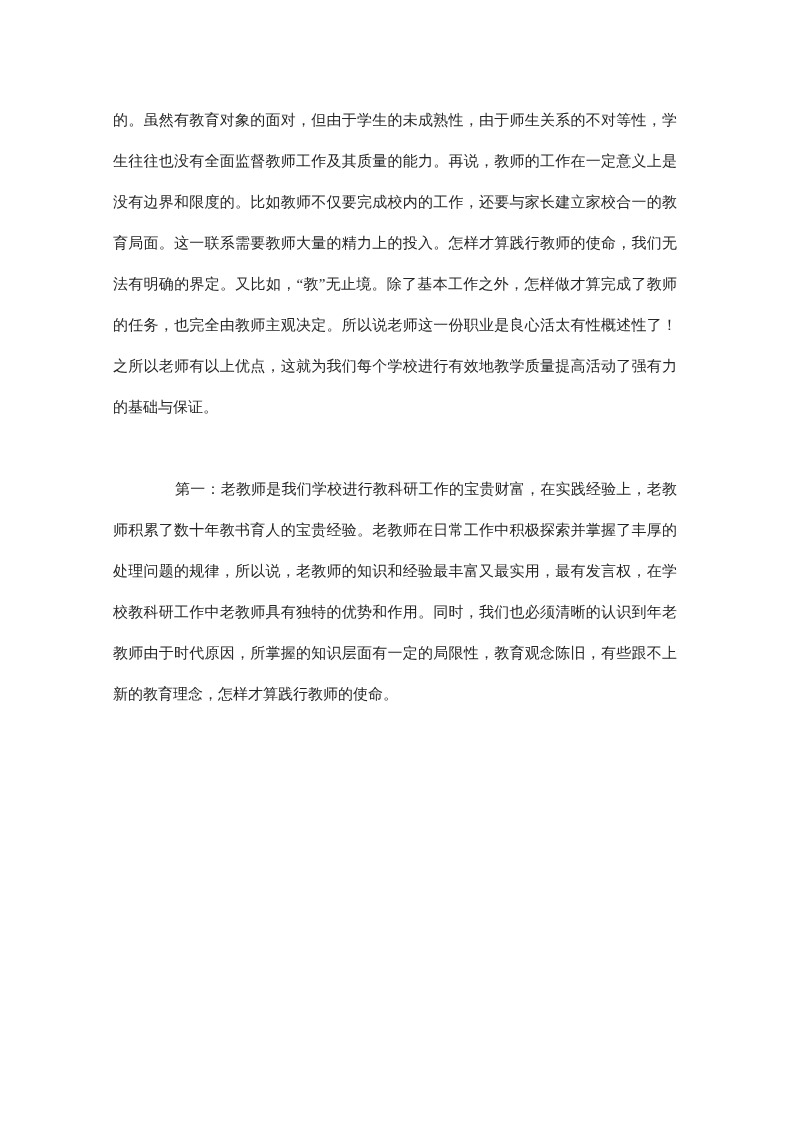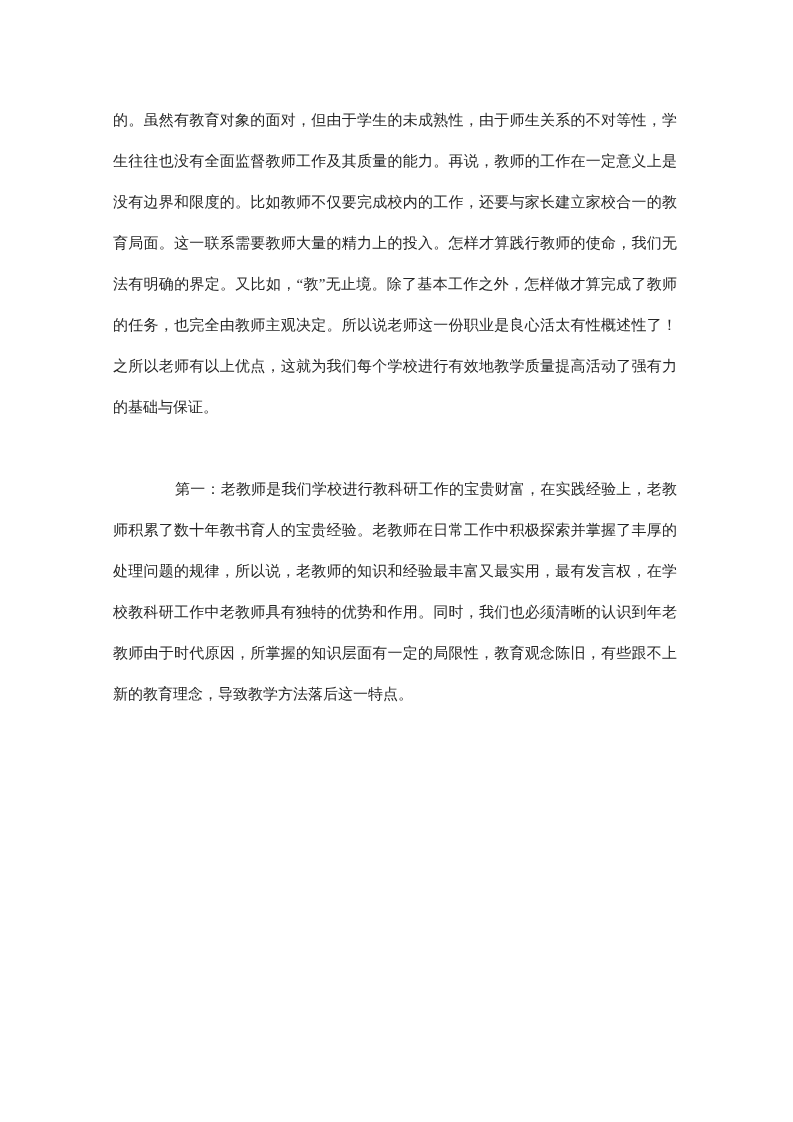--- a/index.html
+++ b/index.html
@@ -39,15 +39,15 @@
   .doc-body p.indented {
     text-indent: 62px;
   }
 </style>
 </head>
 <body>
 
 <div class="doc-page">
   <div class="doc-body">
     <p>的。虽然有教育对象的面对，但由于学生的未成熟性，由于师生关系的不对等性，学生往往也没有全面监督教师工作及其质量的能力。再说，教师的工作在一定意义上是没有边界和限度的。比如教师不仅要完成校内的工作，还要与家长建立家校合一的教育局面。这一联系需要教师大量的精力上的投入。怎样才算践行教师的使命，我们无法有明确的界定。又比如，“教”无止境。除了基本工作之外，怎样做才算完成了教师的任务，也完全由教师主观决定。所以说老师这一份职业是良心活太有性概述性了！之所以老师有以上优点，这就为我们每个学校进行有效地教学质量提高活动了强有力的基础与保证。</p>
-    <p class="indented">第一：老教师是我们学校进行教科研工作的宝贵财富，在实践经验上，老教师积累了数十年教书育人的宝贵经验。老教师在日常工作中积极探索并掌握了丰厚的处理问题的规律，所以说，老教师的知识和经验最丰富又最实用，最有发言权，在学校教科研工作中老教师具有独特的优势和作用。同时，我们也必须清晰的认识到年老教师由于时代原因，所掌握的知识层面有一定的局限性，教育观念陈旧，有些跟不上新的教育理念，导致教学方法落后这一特点。</p>
+    <p class="indented">第一：老教师是我们学校进行教科研工作的宝贵财富，在实践经验上，老教师积累了数十年教书育人的宝贵经验。老教师在日常工作中积极探索并掌握了丰厚的处理问题的规律，所以说，老教师的知识和经验最丰富又最实用，最有发言权，在学校教科研工作中老教师具有独特的优势和作用。同时，我们也必须清晰的认识到年老教师由于时代原因，所掌握的知识层面有一定的局限性，教育观念陈旧，有些跟不上新的教育理念，怎样才算践行教师的使命。</p>
   </div>
 </div>
 
 </body></html>

